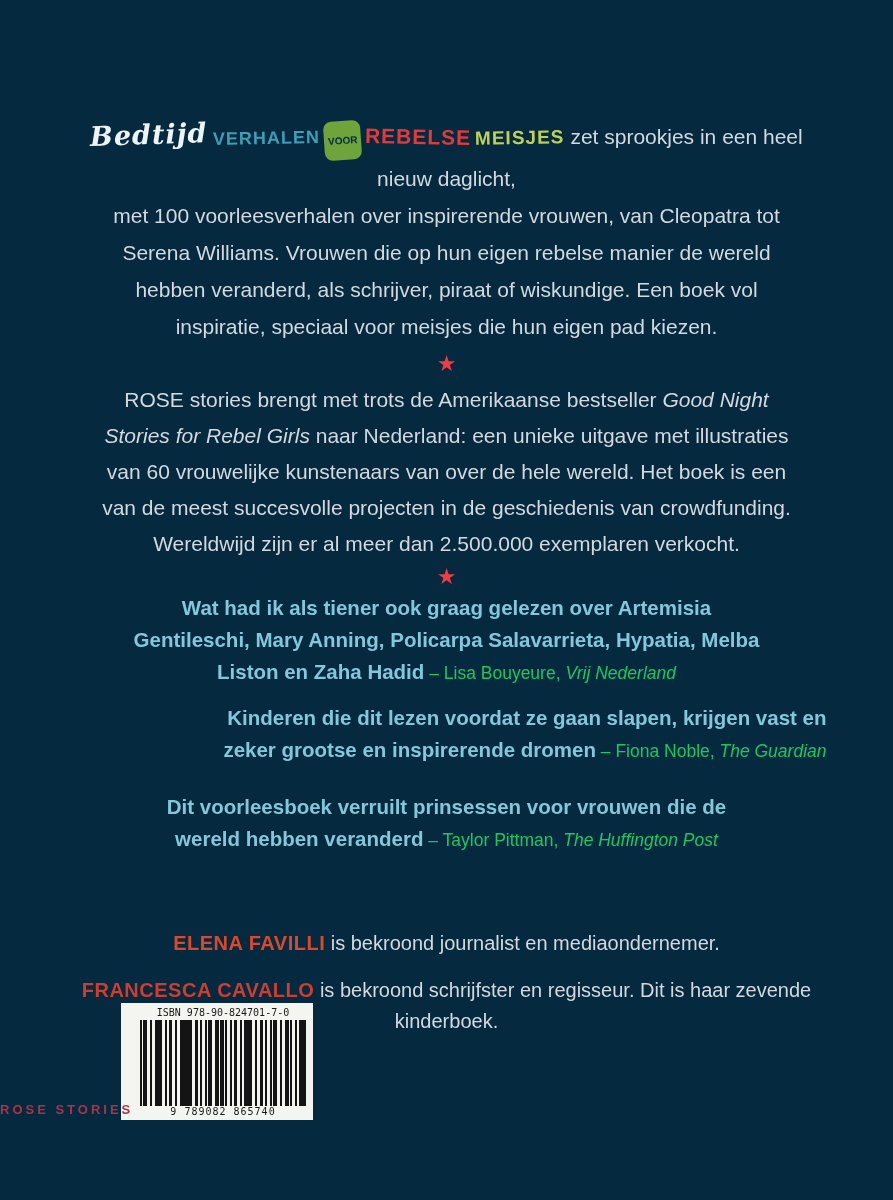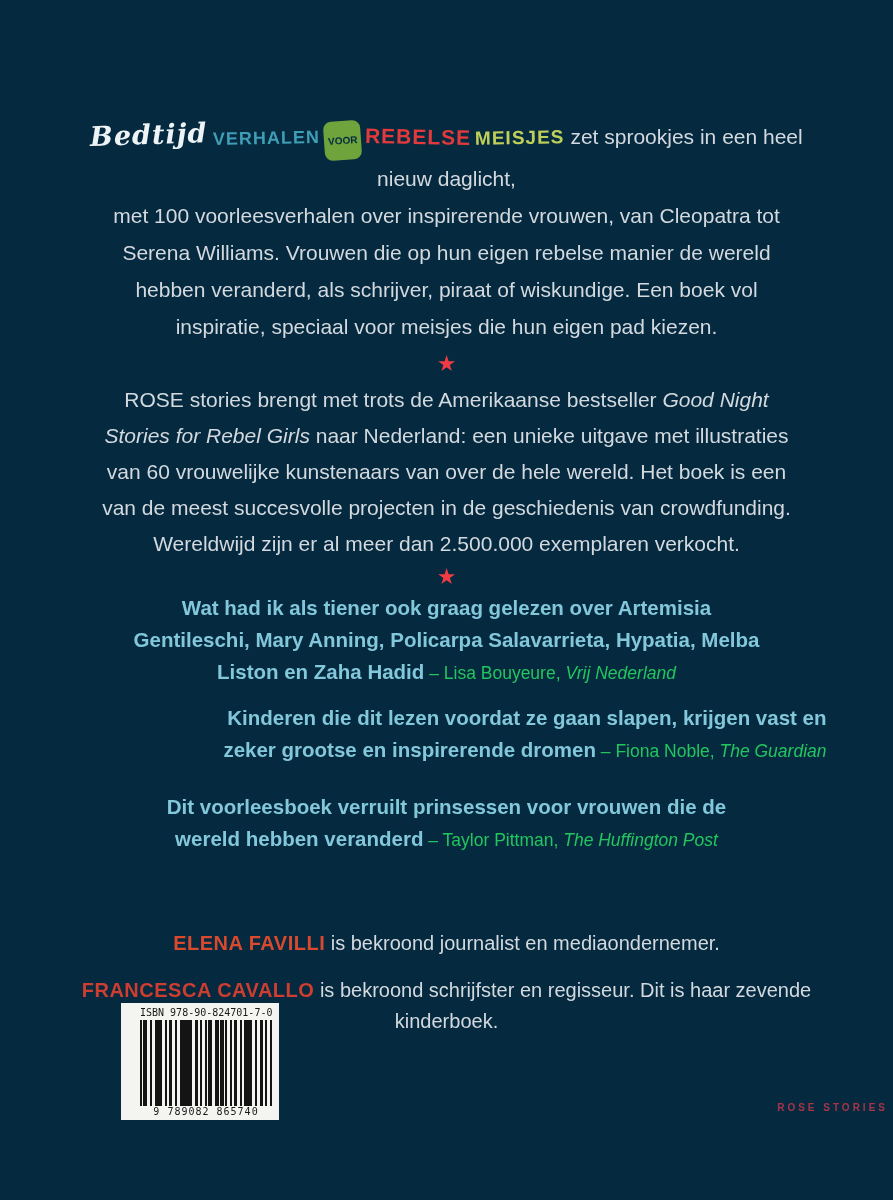--- a/index.html
+++ b/index.html
@@ -100,21 +100,21 @@
   .author-name{
     font-weight:bold;
     letter-spacing:0.5px;
   }
   .author-name.a0{color:#d8492e;}
   .author-name.a1{color:#cd3d30;}
   
   .barcode{
     position:absolute;
     left:121px;top:1003px;
-    width:158px;height:117px;
+    width:192px;height:117px;
     background:#f4f4f0;
     box-sizing:border-box;
     padding:3px 7px 2px 19px;
     display:flex;flex-direction:column;
     text-align:center;
   }
   .isbn{
     font-family:"DejaVu Sans Mono",monospace;
     font-size:10px;line-height:13px;
     color:#181818;
@@ -132,24 +132,24 @@
   .digits{
     font-family:"DejaVu Sans Mono",monospace;
     font-size:10px;line-height:12px;
     color:#181818;
     letter-spacing:1px;
     white-space:nowrap;
   }
   .rose{
     position:absolute;
     left:0;right:5px;top:1102px;
-    text-align:right;
+    text-align:left;
     color:#a93347;
     font-weight:bold;
-    font-size:10px;
+    font-size:13px;
     letter-spacing:3px;
   }
 </style>
 </head>
 <body>
 
 <div class="page">
   <div class="content">
 
     <p class="para intro"><span class="lg lg-bedtijd">Bedtijd</span><span class="lg lg-verhalen">verhalen</span><span class="lg lg-voor">voor</span><span class="lg lg-rebelse">rebelse</span><span class="lg lg-meisjes">meisjes</span><span> zet sprookjes in een heel nieuw daglicht,

